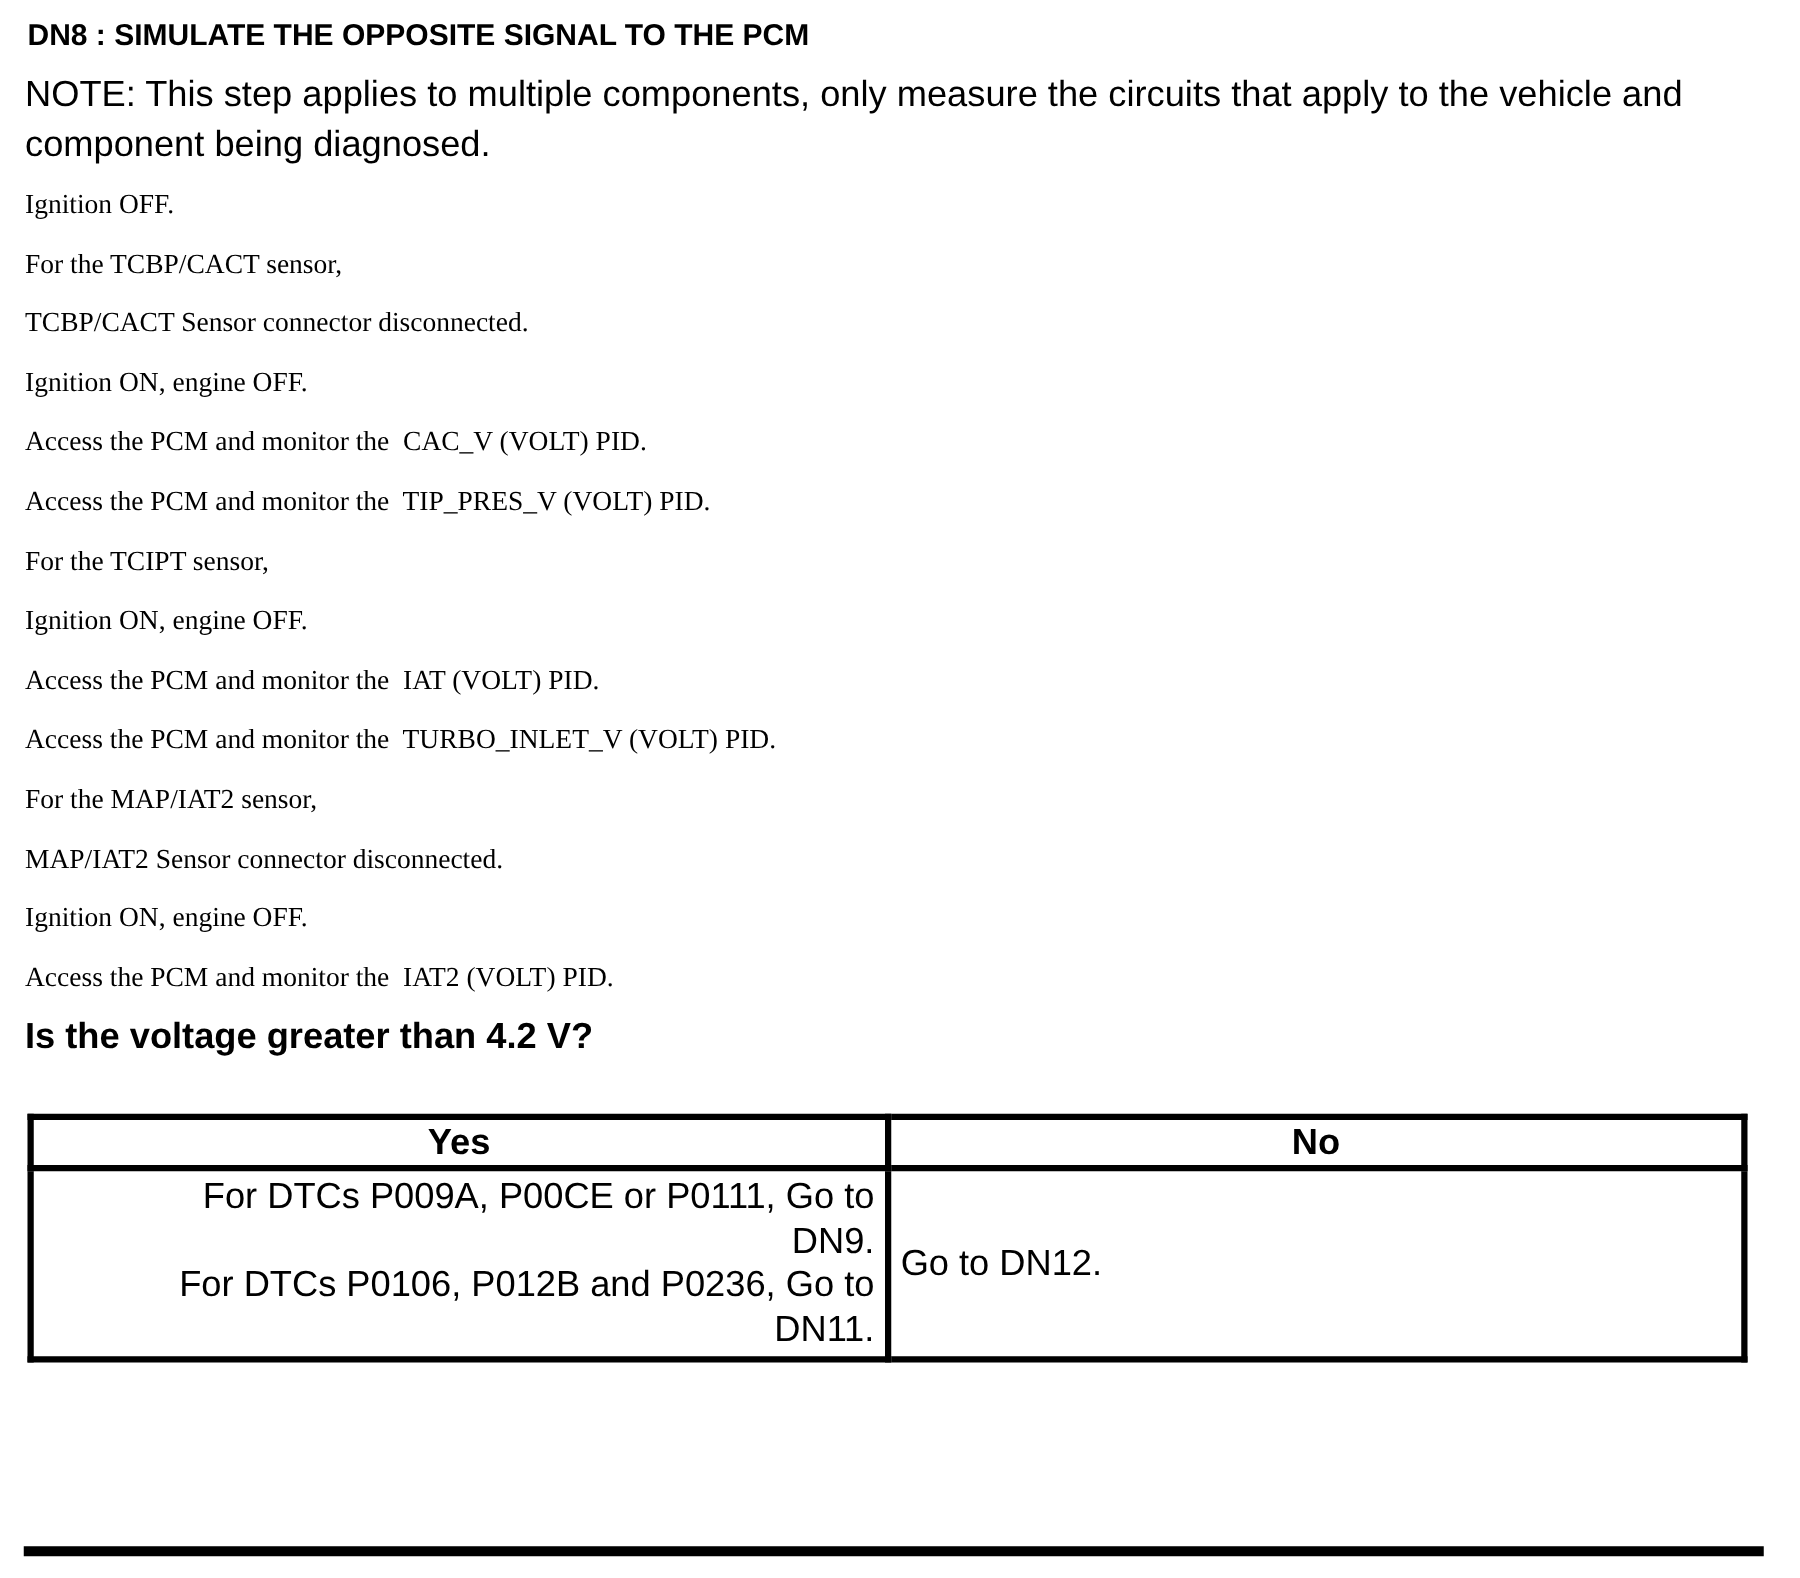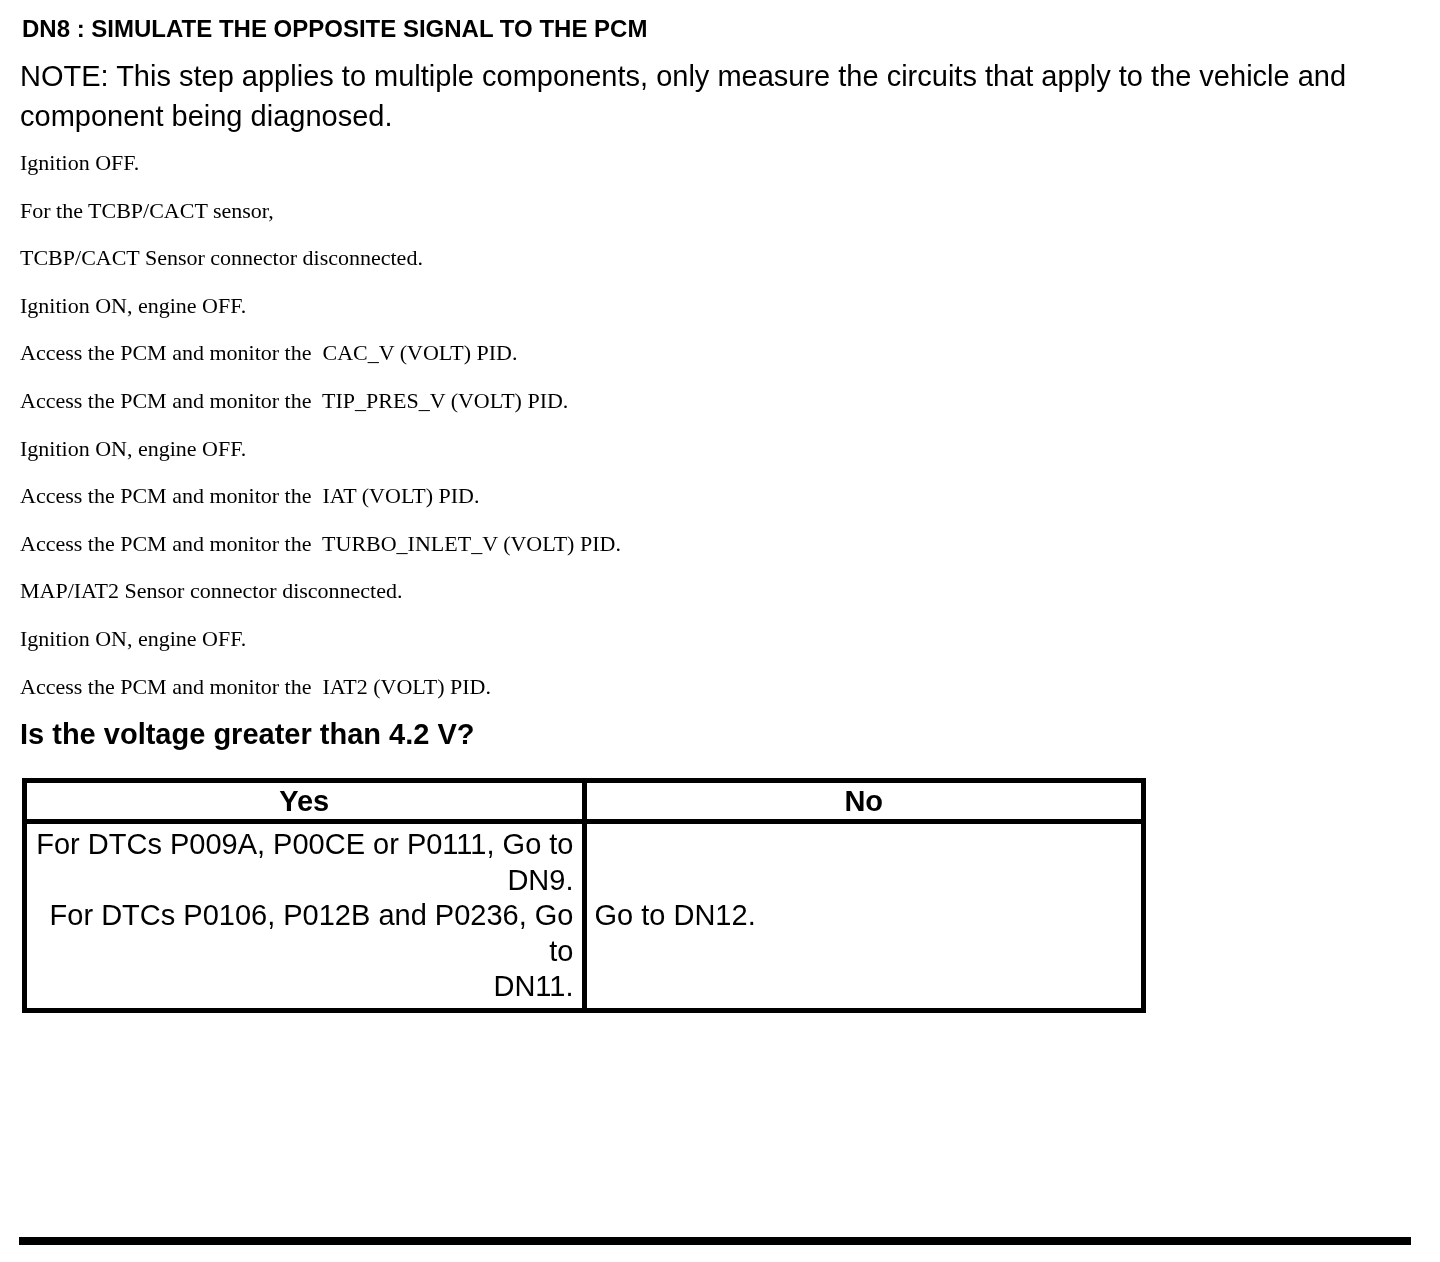--- a/index.html
+++ b/index.html
@@ -45,22 +45,22 @@
   .question {
     font-size: 29px;
     font-weight: bold;
     line-height: 40px;
     margin: 0;
     white-space: pre-wrap;
   }
   table.decision-table {
     border-collapse: collapse;
     table-layout: fixed;
-    width: 1124px;
-    margin: 24px 0 0 2px;
+    width: 1376px;
+    margin: 42px 0 0 2px;
   }
   table.decision-table th,
   table.decision-table td {
     border: 5px solid #000000;
     font-size: 29px;
   }
   table.decision-table th {
     font-weight: bold;
     text-align: center;
     line-height: 36px;
@@ -96,23 +96,25 @@
 
   <div class="note">NOTE: This step applies to multiple components, only measure the circuits that apply to the vehicle and component being diagnosed.</div>
 
   <div>
     <div class="step">Ignition OFF.</div>
     <div class="step">For the TCBP/CACT sensor,</div>
     <div class="step">TCBP/CACT Sensor connector disconnected.</div>
     <div class="step">Ignition ON, engine OFF.</div>
     <div class="step">Access the PCM and monitor the  CAC_V (VOLT) PID.</div>
     <div class="step">Access the PCM and monitor the  TIP_PRES_V (VOLT) PID.</div>
+    <div class="step">For the TCIPT sensor,</div>
     <div class="step">Ignition ON, engine OFF.</div>
     <div class="step">Access the PCM and monitor the  IAT (VOLT) PID.</div>
     <div class="step">Access the PCM and monitor the  TURBO_INLET_V (VOLT) PID.</div>
+    <div class="step">For the MAP/IAT2 sensor,</div>
     <div class="step">MAP/IAT2 Sensor connector disconnected.</div>
     <div class="step">Ignition ON, engine OFF.</div>
     <div class="step">Access the PCM and monitor the  IAT2 (VOLT) PID.</div>
   </div>
 
   <div class="question">Is the voltage greater than 4.2 V?</div>
 
   <table class="decision-table">
     <thead>
       <tr>

